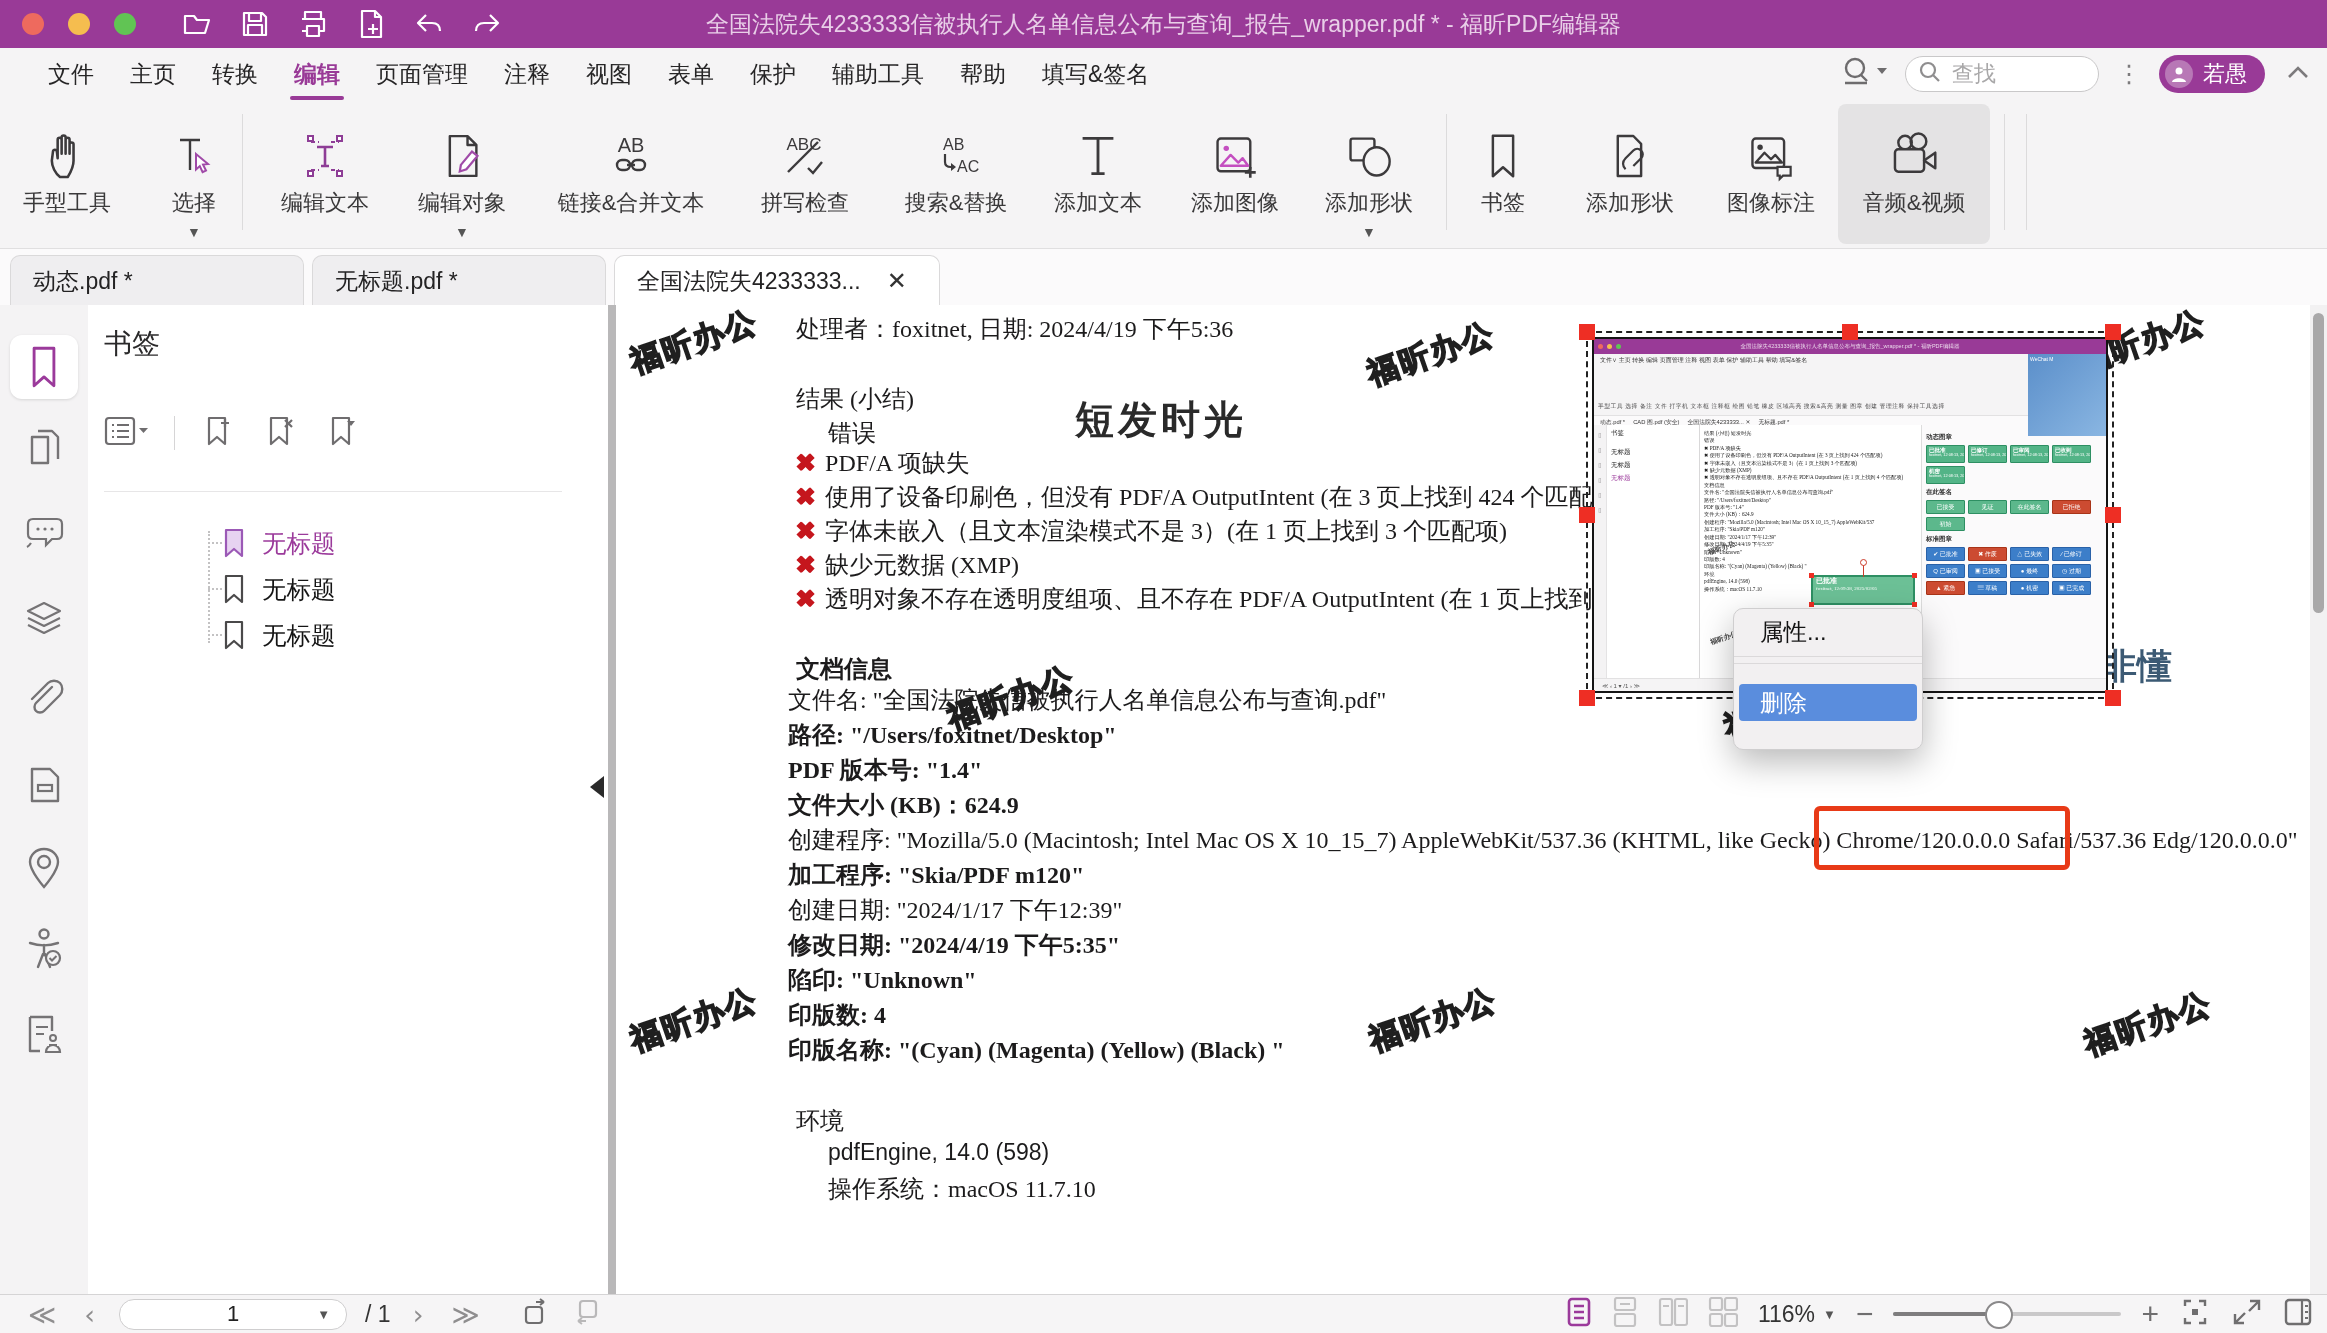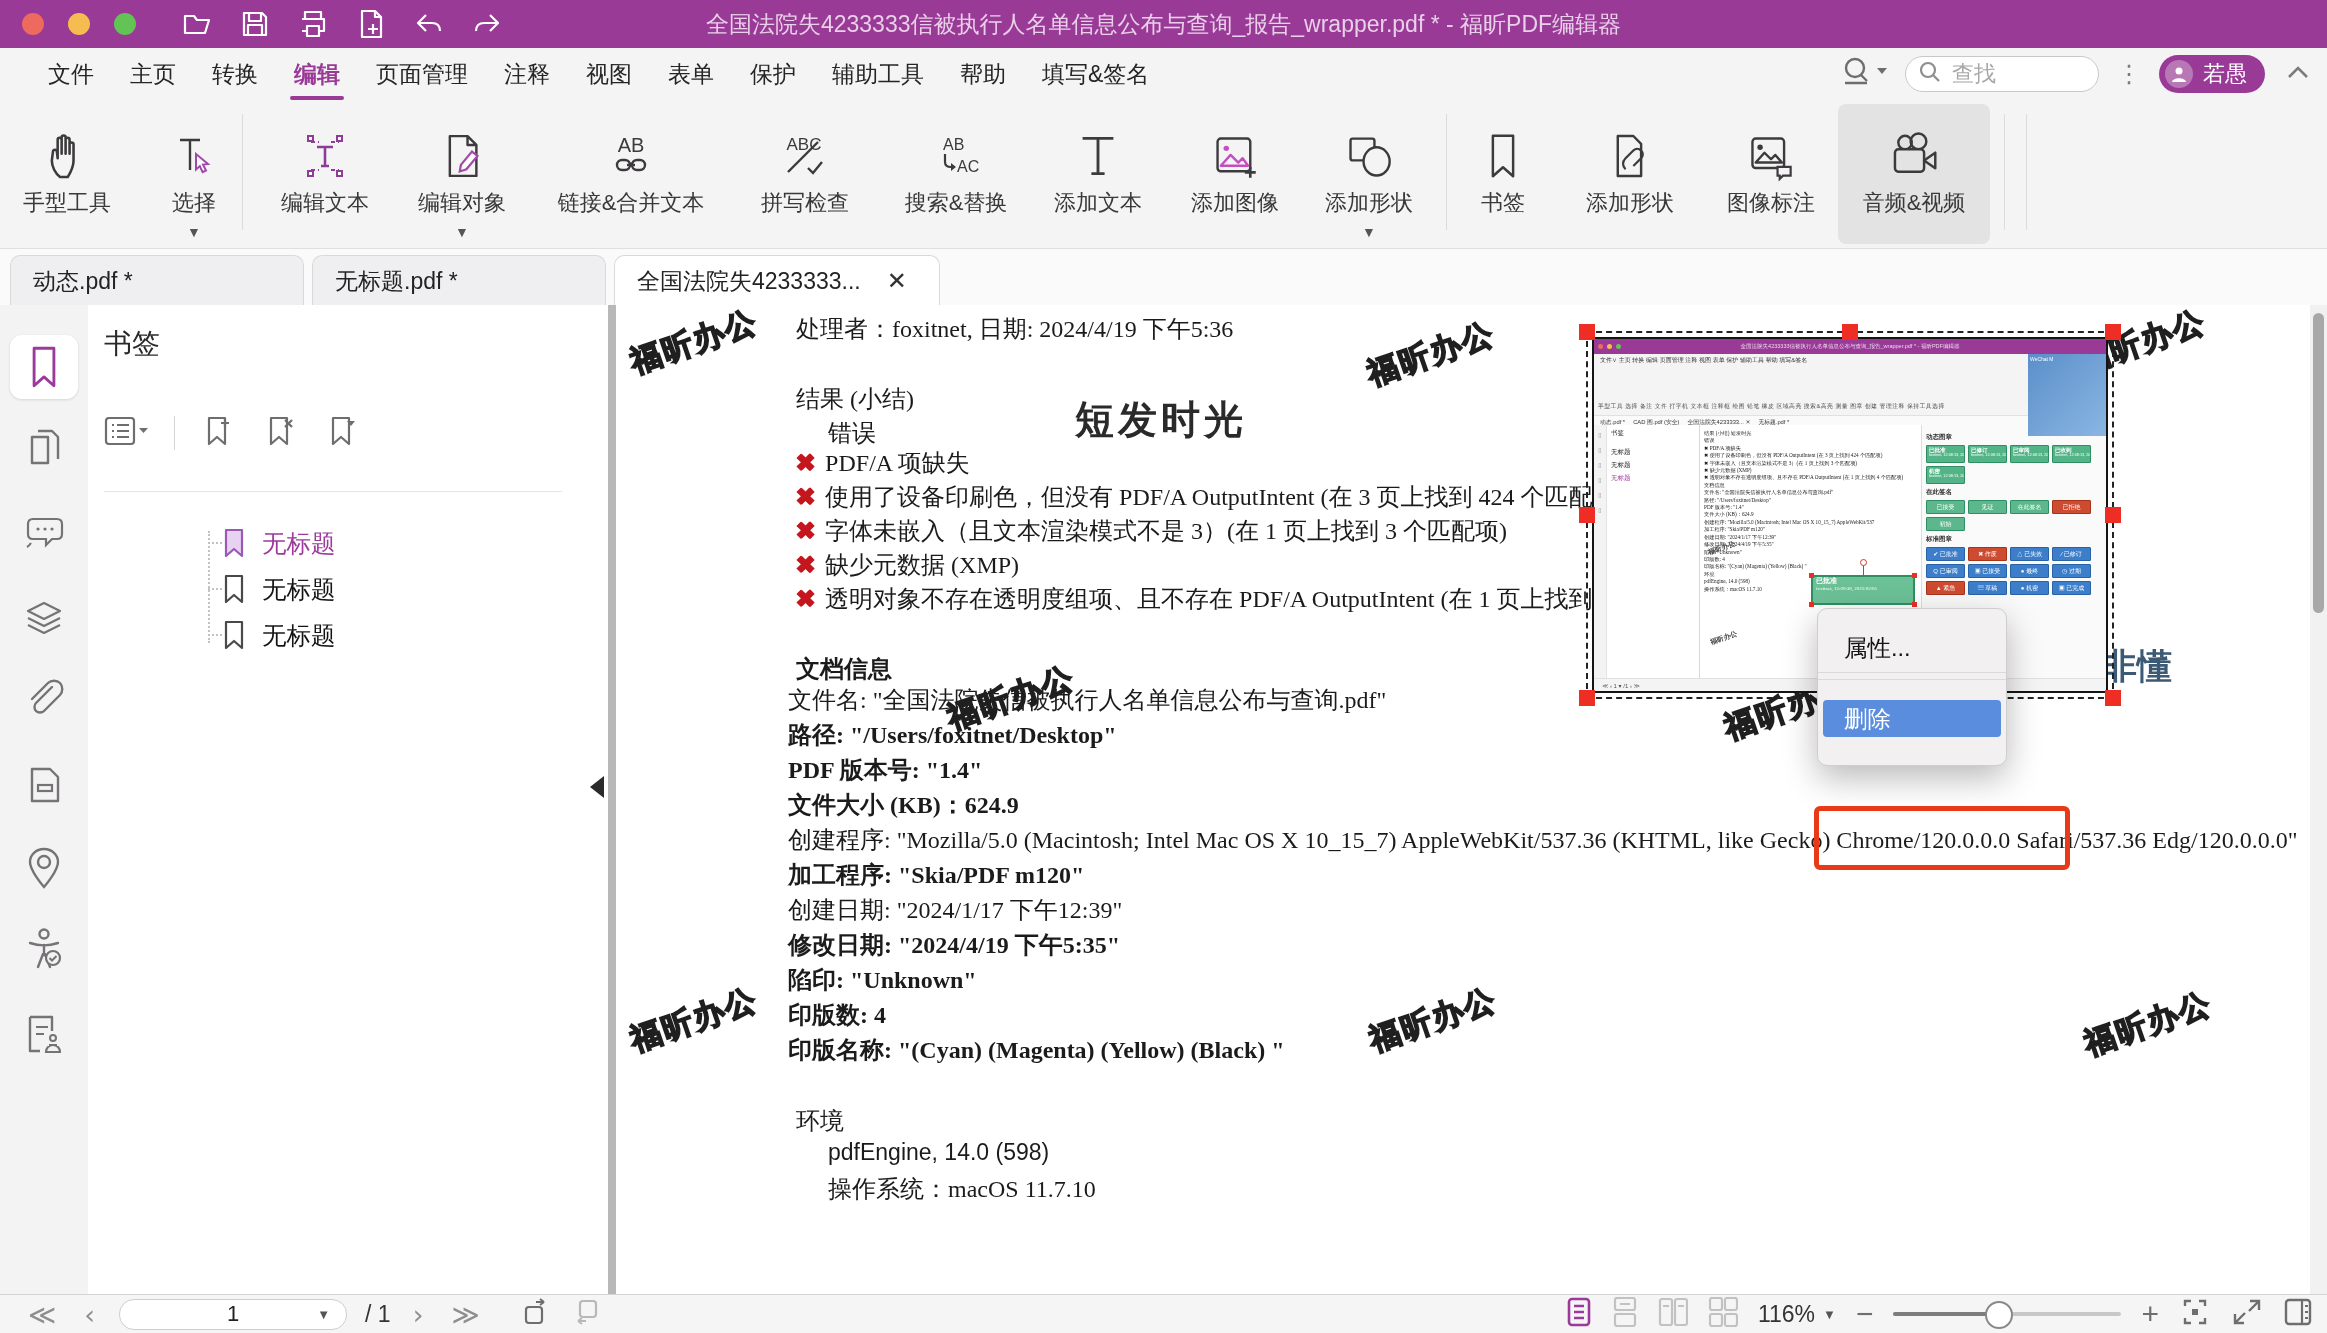--- a/index.html
+++ b/index.html
@@ -115,22 +115,22 @@
   .chip.dyn{width:39px;height:18px;background:#53b487;border:1px solid #2e8f63;text-align:left;padding:1px 2px;}
   .chip.dyn .cn{font-size:5.5px;font-weight:bold;line-height:6px;}
   .chip.dyn .cs{font-size:3.8px;line-height:4.5px;white-space:nowrap;}
   .chip.sgn{width:39px;height:14px;background:#5cb88c;border:1px solid #2e8f63;font-size:6px;line-height:12px;}
   .chip.std{width:39px;height:14px;background:#3c7ec9;border:1px solid #2a62a8;font-size:6px;line-height:12px;white-space:nowrap;}
   .chip.red{background:#cc4b31;border-color:#a83418;}
   .mini-status{position:absolute;left:0;bottom:0;right:0;height:12px;background:#f5f4f5;border-top:1px solid #e2e1e2;font-size:6px;color:#555;display:flex;align-items:center;padding:0 8px;gap:6px;}
   .mini-desktop{position:absolute;right:0;top:15px;width:74px;height:78px;background:linear-gradient(135deg,#5b8fca,#8ab6e2);color:#fff;font-size:5px;padding:2px;}
 
   
-  .ctx{position:absolute;left:1817px;top:608px;width:188px;background:#f2f0f1;border:1px solid #cfcecf;border-radius:10px;
-       box-shadow:0 12px 34px rgba(0,0,0,.28);z-index:20;padding:20px 0 10px;}
+  .ctx{position:absolute;left:1733px;top:608px;width:188px;background:#f2f0f1;border:1px solid #cfcecf;border-radius:10px;
+       box-shadow:0 12px 34px rgba(0,0,0,.28);z-index:20;padding:4px 0 10px;}
   .ctx-item{height:37px;display:flex;align-items:center;padding:0 14px 0 26px;font-size:23.5px;color:#141414;position:relative;}
   .ctx-item.disabled{color:#b9b7b9;}
   .ctx-item.highlight{background:#5a8ddd;color:#fff;margin:0 5px;border-radius:4px;padding-left:21px;}
   .ctx-sep{height:1px;background:#dbd9da;margin:6px 0;}
   .ctx-gap{height:18px;}
   .redbox{position:absolute;left:1814px;top:806px;width:246px;height:54px;border:5px solid #e83a17;border-radius:6px;z-index:21;}
 
   
   .statusbar{position:absolute;left:0;bottom:0;right:0;height:38px;background:#f6f5f6;border-top:1px solid #d5d4d5;z-index:30;display:flex;align-items:center;}
   .sb-left{display:flex;align-items:center;gap:0;margin-left:14px;}

